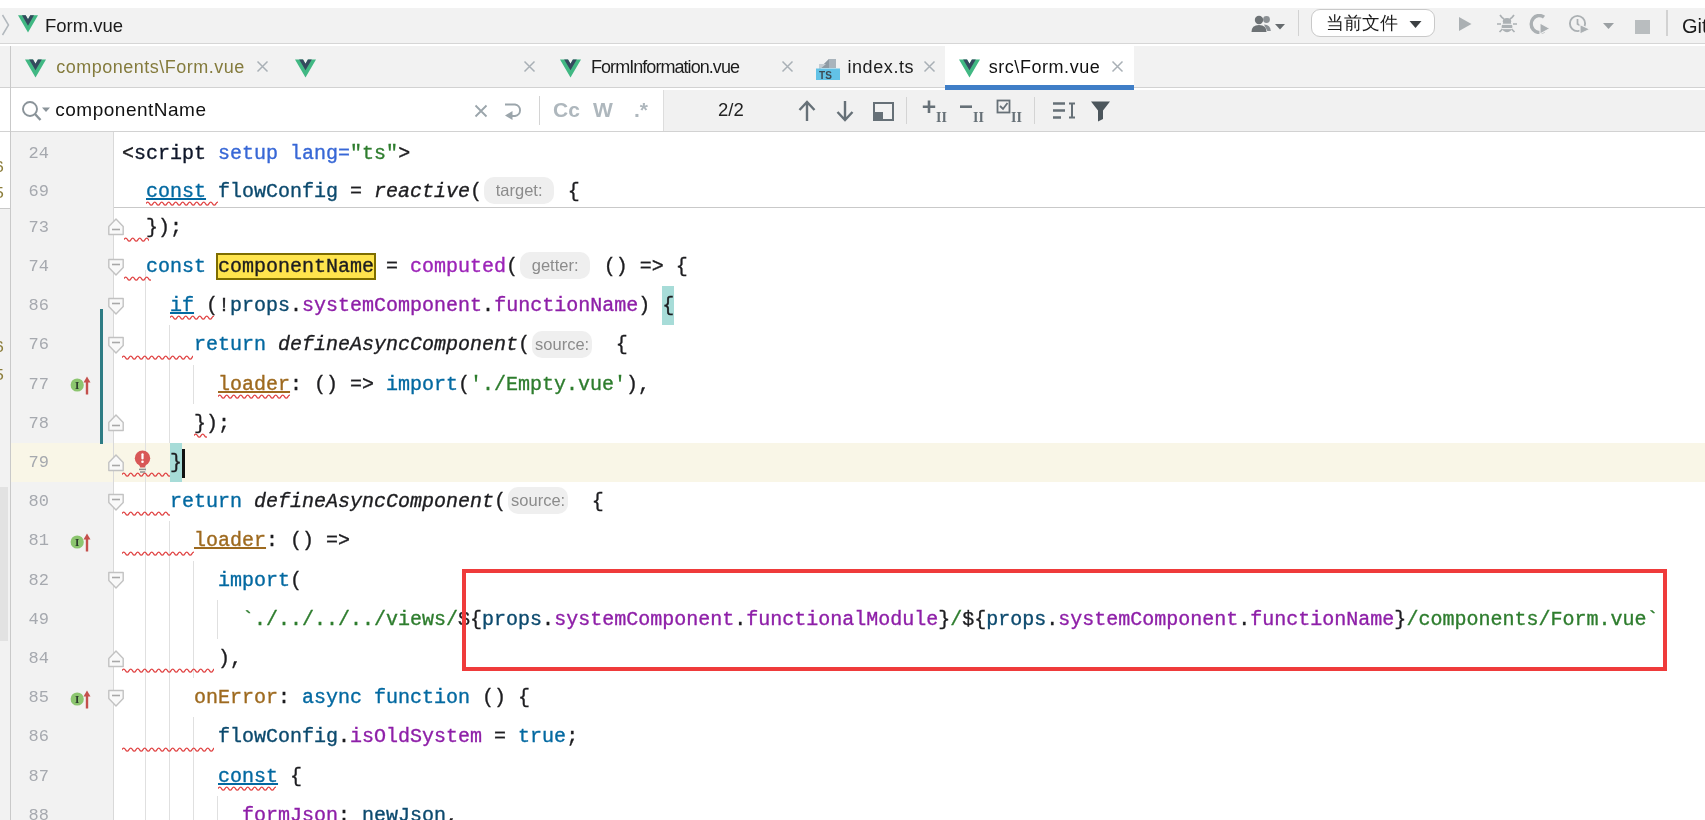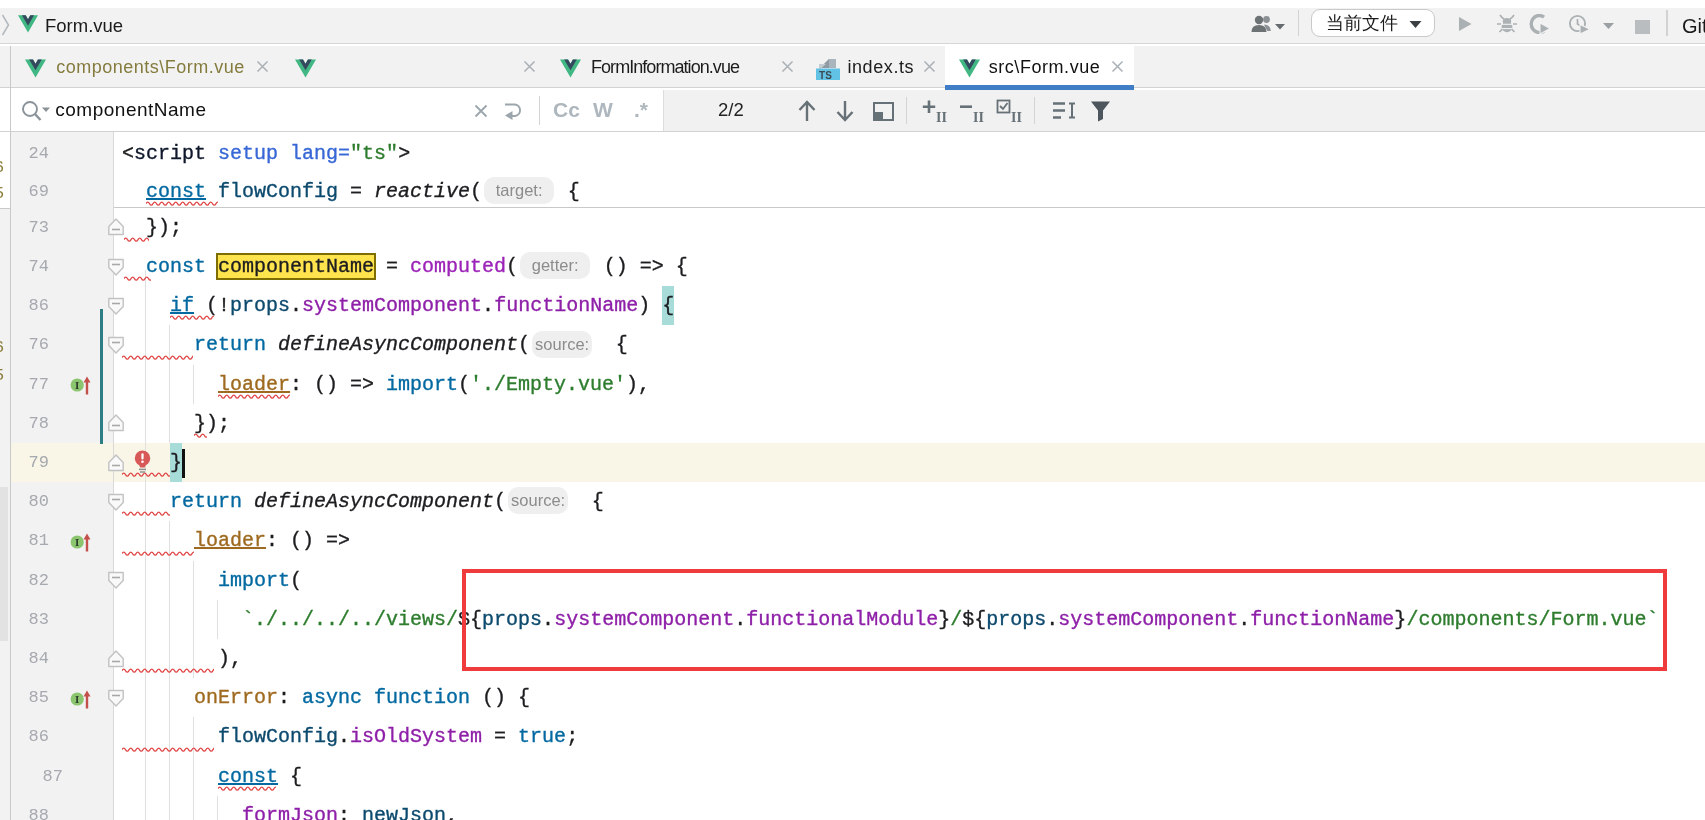--- a/index.html
+++ b/index.html
@@ -213,25 +213,25 @@
 <div class="lnum" style="left:10px;top:207.8px">73</div>
 <div class="lnum" style="left:10px;top:247.0px">74</div>
 <div class="lnum" style="left:10px;top:286.2px">86</div>
 <div class="lnum" style="left:10px;top:325.4px">76</div>
 <div class="lnum" style="left:10px;top:364.6px">77</div>
 <div class="lnum" style="left:10px;top:403.8px">78</div>
 <div class="lnum" style="left:10px;top:443.0px">79</div>
 <div class="lnum" style="left:10px;top:482.2px">80</div>
 <div class="lnum" style="left:10px;top:521.4px">81</div>
 <div class="lnum" style="left:10px;top:560.6px">82</div>
-<div class="lnum" style="left:10px;top:599.8px">83</div>
+<div class="lnum" style="left:10px;top:599.8px">49</div>
 <div class="lnum" style="left:10px;top:639.0px">84</div>
 <div class="lnum" style="left:10px;top:678.2px">85</div>
 <div class="lnum" style="left:10px;top:717.4px">86</div>
-<div class="lnum" style="left:24px;top:756.6px">87</div>
+<div class="lnum" style="left:10px;top:756.6px">87</div>
 <div class="lnum" style="left:10px;top:795.8px">88</div>
 <div class="abs" style="left:181.6px;top:448.5px;width:3px;height:29px;background:#111"></div>
 <svg style="position:absolute;left:124.0px;top:235.0px;width:25.0px;height:7px;overflow:hidden" viewBox="0 0 25.0 7">
       <path d="M0,4.6 q1.75,-3.1 3.5,0 q1.75,3.1 3.5,0 q1.75,-3.1 3.5,0 q1.75,3.1 3.5,0 q1.75,-3.1 3.5,0 q1.75,3.1 3.5,0 q1.75,-3.1 3.5,0 q1.75,3.1 3.5,0" fill="none" stroke="#e04444" stroke-width="1.25"></path>
     </svg>
 <svg style="position:absolute;left:124.0px;top:274.2px;width:27.0px;height:7px;overflow:hidden" viewBox="0 0 27.0 7">
       <path d="M0,4.6 q1.75,-3.1 3.5,0 q1.75,3.1 3.5,0 q1.75,-3.1 3.5,0 q1.75,3.1 3.5,0 q1.75,-3.1 3.5,0 q1.75,3.1 3.5,0 q1.75,-3.1 3.5,0 q1.75,3.1 3.5,0" fill="none" stroke="#e04444" stroke-width="1.25"></path>
     </svg>
 <svg style="position:absolute;left:170.0px;top:313.4px;width:44.0px;height:7px;overflow:hidden" viewBox="0 0 44.0 7">
       <path d="M0,4.6 q1.75,-3.1 3.5,0 q1.75,3.1 3.5,0 q1.75,-3.1 3.5,0 q1.75,3.1 3.5,0 q1.75,-3.1 3.5,0 q1.75,3.1 3.5,0 q1.75,-3.1 3.5,0 q1.75,3.1 3.5,0 q1.75,-3.1 3.5,0 q1.75,3.1 3.5,0 q1.75,-3.1 3.5,0 q1.75,3.1 3.5,0 q1.75,-3.1 3.5,0 q1.75,3.1 3.5,0" fill="none" stroke="#e04444" stroke-width="1.25"></path>

